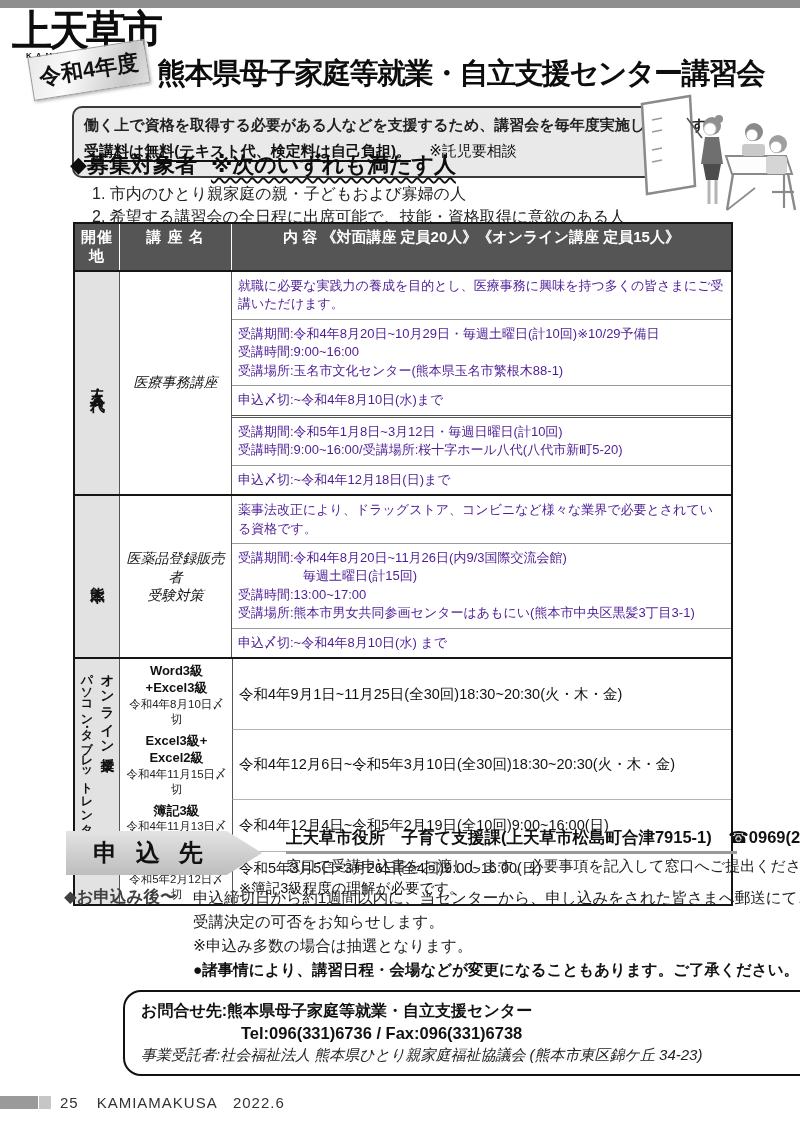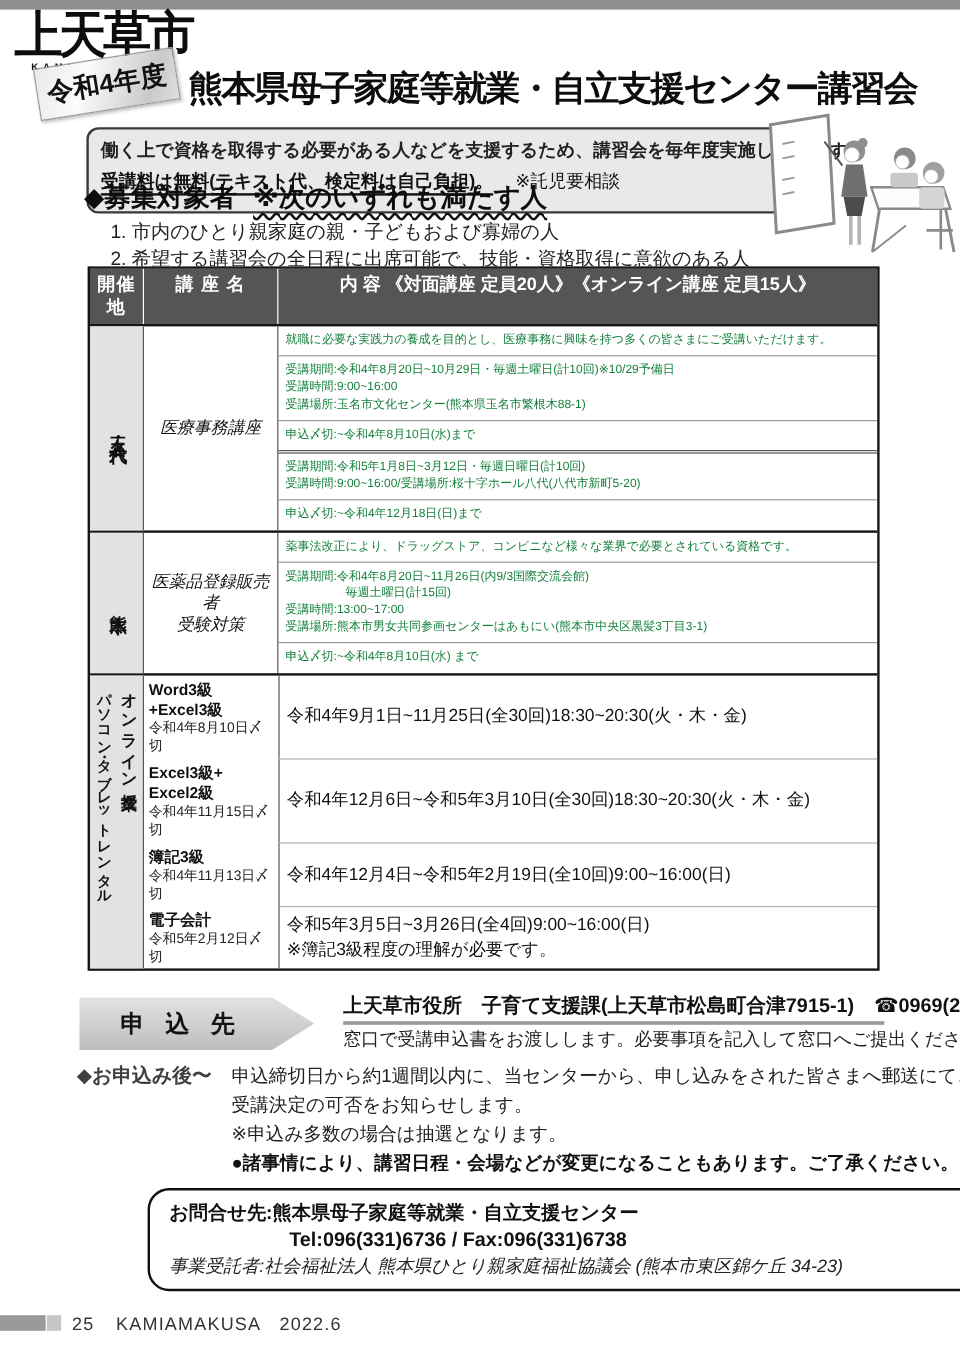--- a/index.html
+++ b/index.html
@@ -44,41 +44,41 @@
   .ctable { position:absolute; left:73px; top:222px; width:660px; border:2.5px solid #151515; background:#fff; }
   .thead { display:grid; grid-template-columns:45px 112px 1fr; background:#555; color:#fff; }
   .th { font-size:15px; font-weight:700; text-align:center; padding:4px 0; letter-spacing:1px; }
   .th.c1, .th.c2 { border-right:1.5px solid #fff; }
   .th.c3 { letter-spacing:0; }
   .trow { display:grid; grid-template-columns:45px 112px 1fr; border-top:2.5px solid #151515; }
   .trow:first-of-type { border-top:none; }
   .td.c1 { background:#e2e2e2; border-right:1.5px solid #555; display:flex; align-items:center; justify-content:center; }
   .td.c2 { border-right:1.5px solid #555; display:flex; flex-direction:column; align-items:center; justify-content:center; text-align:center; font-size:14px; color:#111;font-style:italic; }
   .vtext { writing-mode:vertical-rl; text-orientation:upright; font-size:15px; font-weight:600; letter-spacing:2px; color:#111; }
-  .td.c3 .block { font-size:10px; line-height:1.42; color:#15803d; padding:5px 6px; }
+  .td.c3 .block { font-size:13px; line-height:1.42; color:#4c1d95; padding:5px 6px; }
   .td.c3 .sep-light { border-top:1px solid #9a9a9a; }
   .td.c3 .sep-double { border-top:3px double #555; }
   .cell-sm { font-size:13.5px; line-height:1.3; }
 
   
   .pcCell { gap:3px; align-items:flex-start !important; padding-top:6px; }
   .pcCell .left-v { font-size:12px; letter-spacing:0; font-weight:600; }
   .pcCell .right-v { font-size:13.5px; letter-spacing:1px; font-weight:800; }
   .c23 { grid-column:2 / 4; display:grid; grid-template-columns:112px 1fr; }
-  .cname { padding:4px 3px 2px 4px; text-align:left; }
+  .cname { padding:4px 3px 2px 4px; text-align:center; }
   .cname .nm { font-size:13px; font-weight:600; color:#111; line-height:1.3; }
   .cname .dl { font-size:11.5px; color:#222; line-height:1.3; }
   .csched { border-left:1.5px solid #555; font-size:14.5px; color:#111; padding:5px 6px; display:flex; flex-direction:column; justify-content:center; min-height:42px; line-height:1.42; }
   .rsep { border-top:1px solid #b3b3b3; }
 
   
   .apply-label { position:absolute; left:66px; top:831px; width:196px; height:44px;
     background:linear-gradient(#e3e3e3,#bdbdbd); clip-path:polygon(0 0,82% 0,100% 50%,82% 100%,0 100%);
     display:flex; align-items:center; justify-content:center; padding-right:26px;
-    font-size:20px; font-weight:900; letter-spacing:6px; color:#111; }
+    font-size:24px; font-weight:900; letter-spacing:6px; color:#111; }
   .apply-office { position:absolute; left:286px; top:827px; font-size:16.5px; font-weight:800; color:#111; white-space:nowrap; }
   .apply-rule { position:absolute; left:286px; top:851px; width:451px; height:3px; background:#9a9a9a; }
   .apply-note { position:absolute; left:286px; top:857px; font-size:15px; color:#222; white-space:nowrap; }
 
   
   .after-head { position:absolute; left:64px; top:886px; font-size:16.5px; font-weight:700; color:#404040; }
   .after-body { position:absolute; left:193px; top:886px; font-size:15.5px; color:#222; line-height:24px; white-space:nowrap; }
   .after-body .b { font-weight:800; color:#111; }
 
   

